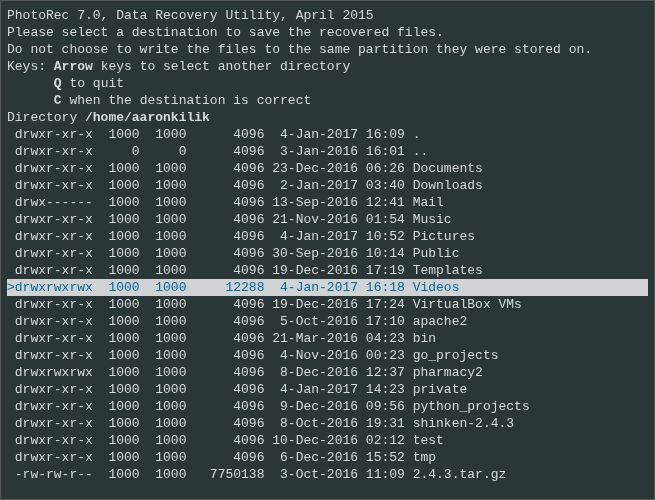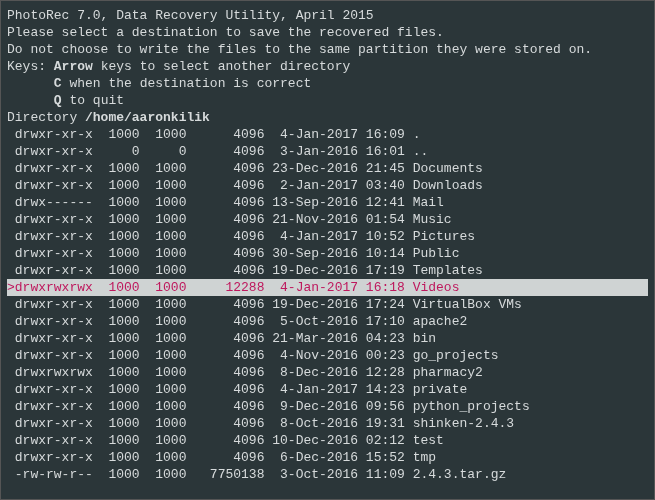--- a/index.html
+++ b/index.html
@@ -26,51 +26,51 @@
   }
   .bold {
     font-weight: bold;
     margin-top: 40px;
   }
   .row {
     white-space: pre;
   }
   .selected {
     background: #cfd3d3;
-    color: #be185d;
+    color: #0369a1;
   }
 </style>
 </head>
 <body>
 
 <div class="screen">
   <div class="line">PhotoRec 7.0, Data Recovery Utility, April 2015</div>
   <div class="line"></div>
   <div class="line">Please select a destination to save the recovered files.</div>
   <div class="line">Do not choose to write the files to the same partition they were stored on.</div>
   <div class="line"><span>Keys: </span><span class="bold">Arrow</span><span> keys to select another directory</span></div>
+  <div class="line"><span>      </span><span class="bold">Q</span><span> to quit</span></div>
   <div class="line"><span>      </span><span class="bold">C</span><span> when the destination is correct</span></div>
-  <div class="line"><span>      </span><span class="bold">Q</span><span> to quit</span></div>
   <div class="line"><span>Directory </span><span class="bold">/home/aaronkilik</span></div>
   <div id="file-list">
       <div class="row"> drwxr-xr-x  1000  1000      4096  4-Jan-2017 16:09 .</div>
       <div class="row"> drwxr-xr-x     0     0      4096  3-Jan-2016 16:01 ..</div>
-      <div class="row"> drwxr-xr-x  1000  1000      4096 23-Dec-2016 21:45 Documents</div>
+      <div class="row"> drwxr-xr-x  1000  1000      4096 23-Dec-2016 06:26 Documents</div>
       <div class="row"> drwxr-xr-x  1000  1000      4096  2-Jan-2017 03:40 Downloads</div>
       <div class="row"> drwx------  1000  1000      4096 13-Sep-2016 12:41 Mail</div>
       <div class="row"> drwxr-xr-x  1000  1000      4096 21-Nov-2016 01:54 Music</div>
       <div class="row"> drwxr-xr-x  1000  1000      4096  4-Jan-2017 10:52 Pictures</div>
       <div class="row"> drwxr-xr-x  1000  1000      4096 30-Sep-2016 10:14 Public</div>
       <div class="row"> drwxr-xr-x  1000  1000      4096 19-Dec-2016 17:19 Templates</div>
       <div class="row selected">&gt;drwxrwxrwx  1000  1000     12288  4-Jan-2017 16:18 Videos</div>
       <div class="row"> drwxr-xr-x  1000  1000      4096 19-Dec-2016 17:24 VirtualBox VMs</div>
       <div class="row"> drwxr-xr-x  1000  1000      4096  5-Oct-2016 17:10 apache2</div>
       <div class="row"> drwxr-xr-x  1000  1000      4096 21-Mar-2016 04:23 bin</div>
       <div class="row"> drwxr-xr-x  1000  1000      4096  4-Nov-2016 00:23 go_projects</div>
-      <div class="row"> drwxrwxrwx  1000  1000      4096  8-Dec-2016 12:28 pharmacy2</div>
+      <div class="row"> drwxrwxrwx  1000  1000      4096  8-Dec-2016 12:37 pharmacy2</div>
       <div class="row"> drwxr-xr-x  1000  1000      4096  4-Jan-2017 14:23 private</div>
       <div class="row"> drwxr-xr-x  1000  1000      4096  9-Dec-2016 09:56 python_projects</div>
       <div class="row"> drwxr-xr-x  1000  1000      4096  8-Oct-2016 19:31 shinken-2.4.3</div>
       <div class="row"> drwxr-xr-x  1000  1000      4096 10-Dec-2016 02:12 test</div>
       <div class="row"> drwxr-xr-x  1000  1000      4096  6-Dec-2016 15:52 tmp</div>
       <div class="row"> -rw-rw-r--  1000  1000   7750138  3-Oct-2016 11:09 2.4.3.tar.gz</div>
     </div>
 
 </div>
 

